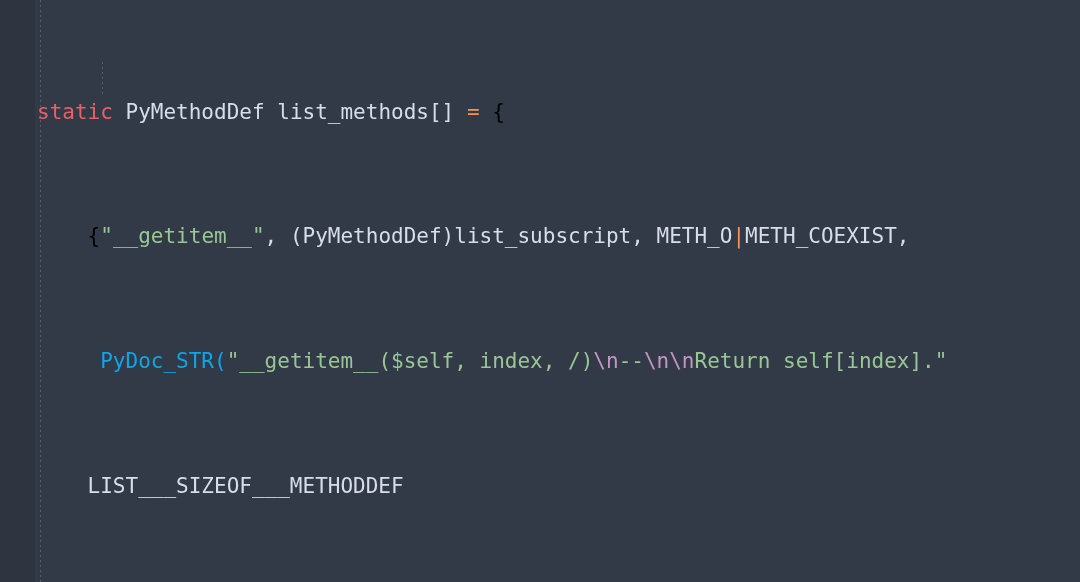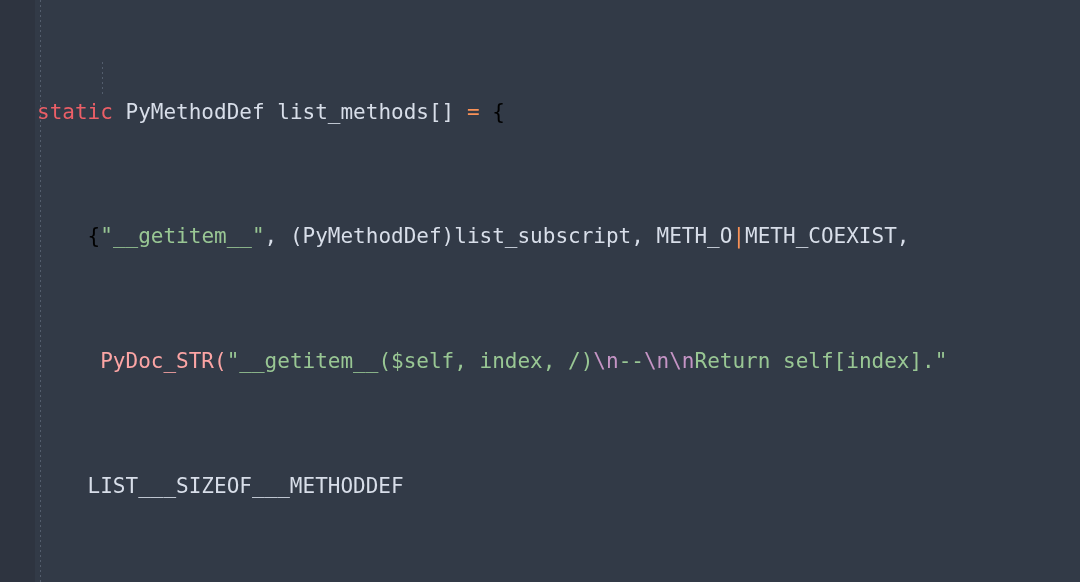--- a/index.html
+++ b/index.html
@@ -47,21 +47,21 @@
     height: 31.2px;
     white-space: pre;
     padding-left: 2px;
   }
   
   .kw      { color: #ec5f67; }        
   .plain   { color: #d8dee9; }        
   .op      { color: #f99157; }        
   .str     { color: #99c794; }        
   .esc     { color: #c594c5; }        
-  .fn      { color: #fca5a5; }         */
+  .fn      { color: #0ea5e9; }         */
   .brace   { color: #d8dee9; }
 </style>
 </head>
 <body>
 
 <div id="editor">
 
   <div class="guide g0"></div>
   <div class="guide g1"></div>
 

